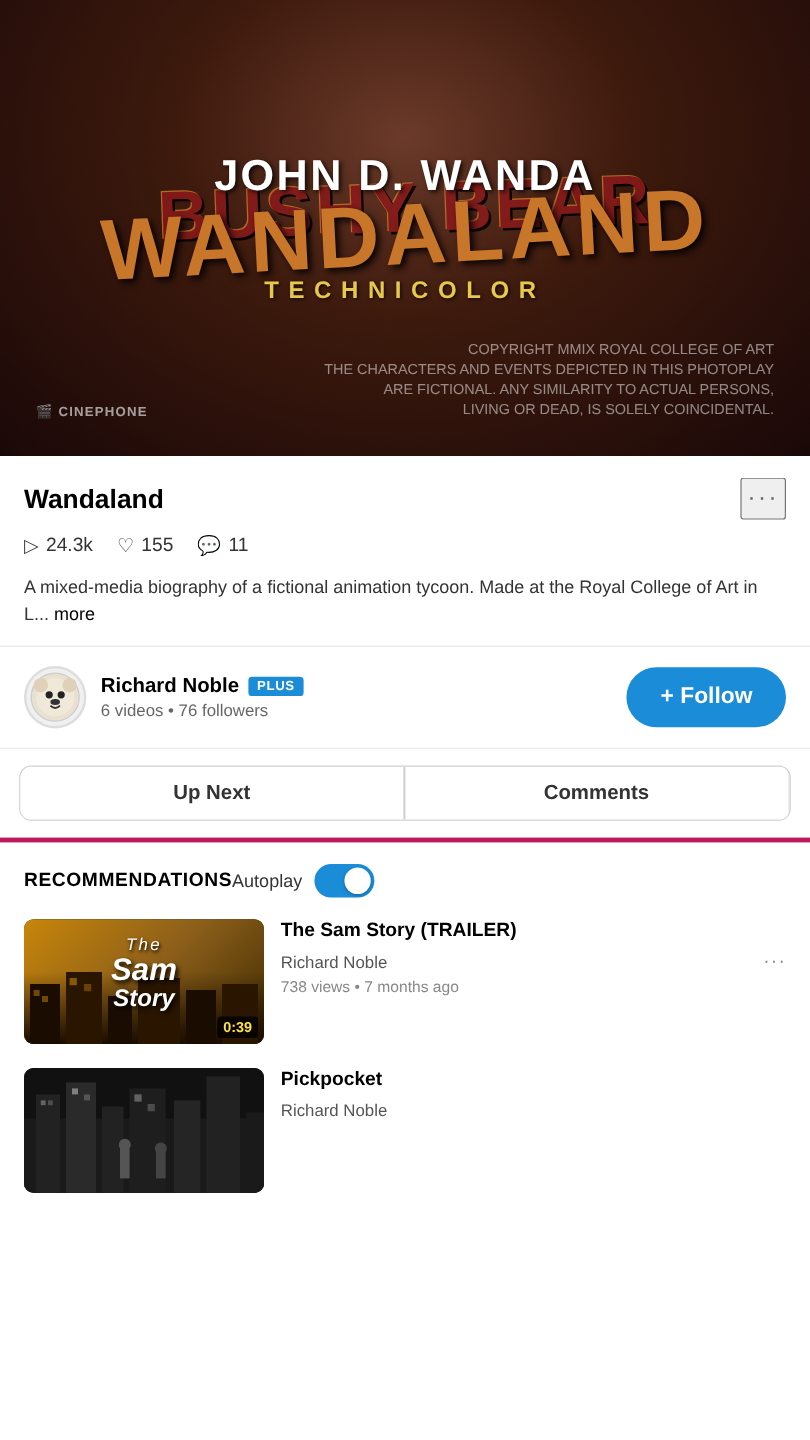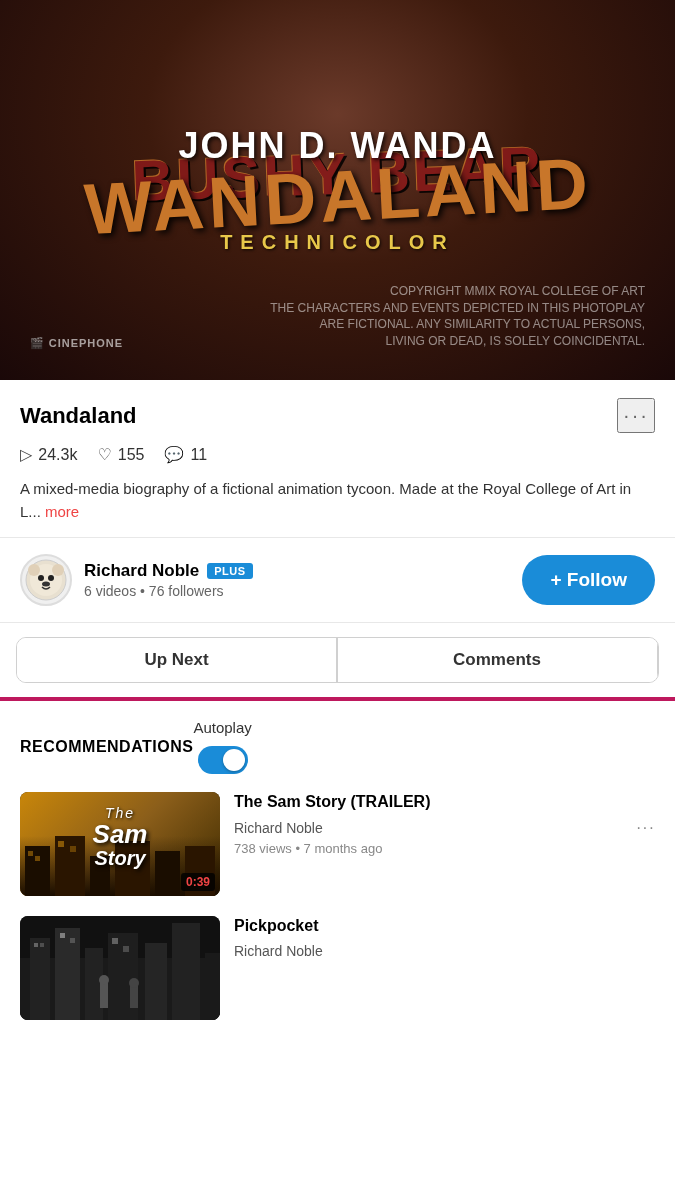--- a/index.html
+++ b/index.html
@@ -137,21 +137,21 @@
     .stat-icon {
       font-size: 16px;
       color: #444;
     }
     .description {
       font-size: 15px;
       color: #333;
       line-height: 1.5;
     }
     .description .more-link {
-      color: #ef4444;
+      color: #000000;
       cursor: pointer;
       text-align: center;
     }
 
     
     .creator-section {
       padding: 16px 20px;
       border-bottom: 1px solid #e8e8e8;
       display: flex;
       align-items: center;
@@ -262,21 +262,20 @@
     .recommendations-title {
       font-size: 16px;
       font-weight: 800;
       color: #000;
       letter-spacing: 0.5px;
     }
     .autoplay-row {
       display: flex;
       align-items: center;
       gap: 10px;
-      flex-direction: column;
     }
     .autoplay-label {
       font-size: 15px;
       color: #333;
     }
     .toggle {
       width: 50px;
       height: 28px;
       border-radius: 14px;
       background: #1a8cd8;
@@ -333,21 +332,21 @@
       background: linear-gradient(135deg, #1a1a1a 0%, #333 50%, #000 100%);
       display: flex;
       align-items: center;
       justify-content: center;
     }
     .duration-badge {
       position: absolute;
       bottom: 5px;
       right: 5px;
       background: rgba(0,0,0,0.8);
-      color: #ef4444;
+      color: #fde047;
       font-size: 12px;
       font-weight: 600;
       padding: 2px 5px;
       border-radius: 3px;
     }
     .video-card-info {
       flex: 1;
     }
     .video-card-title {
       font-size: 16px;

